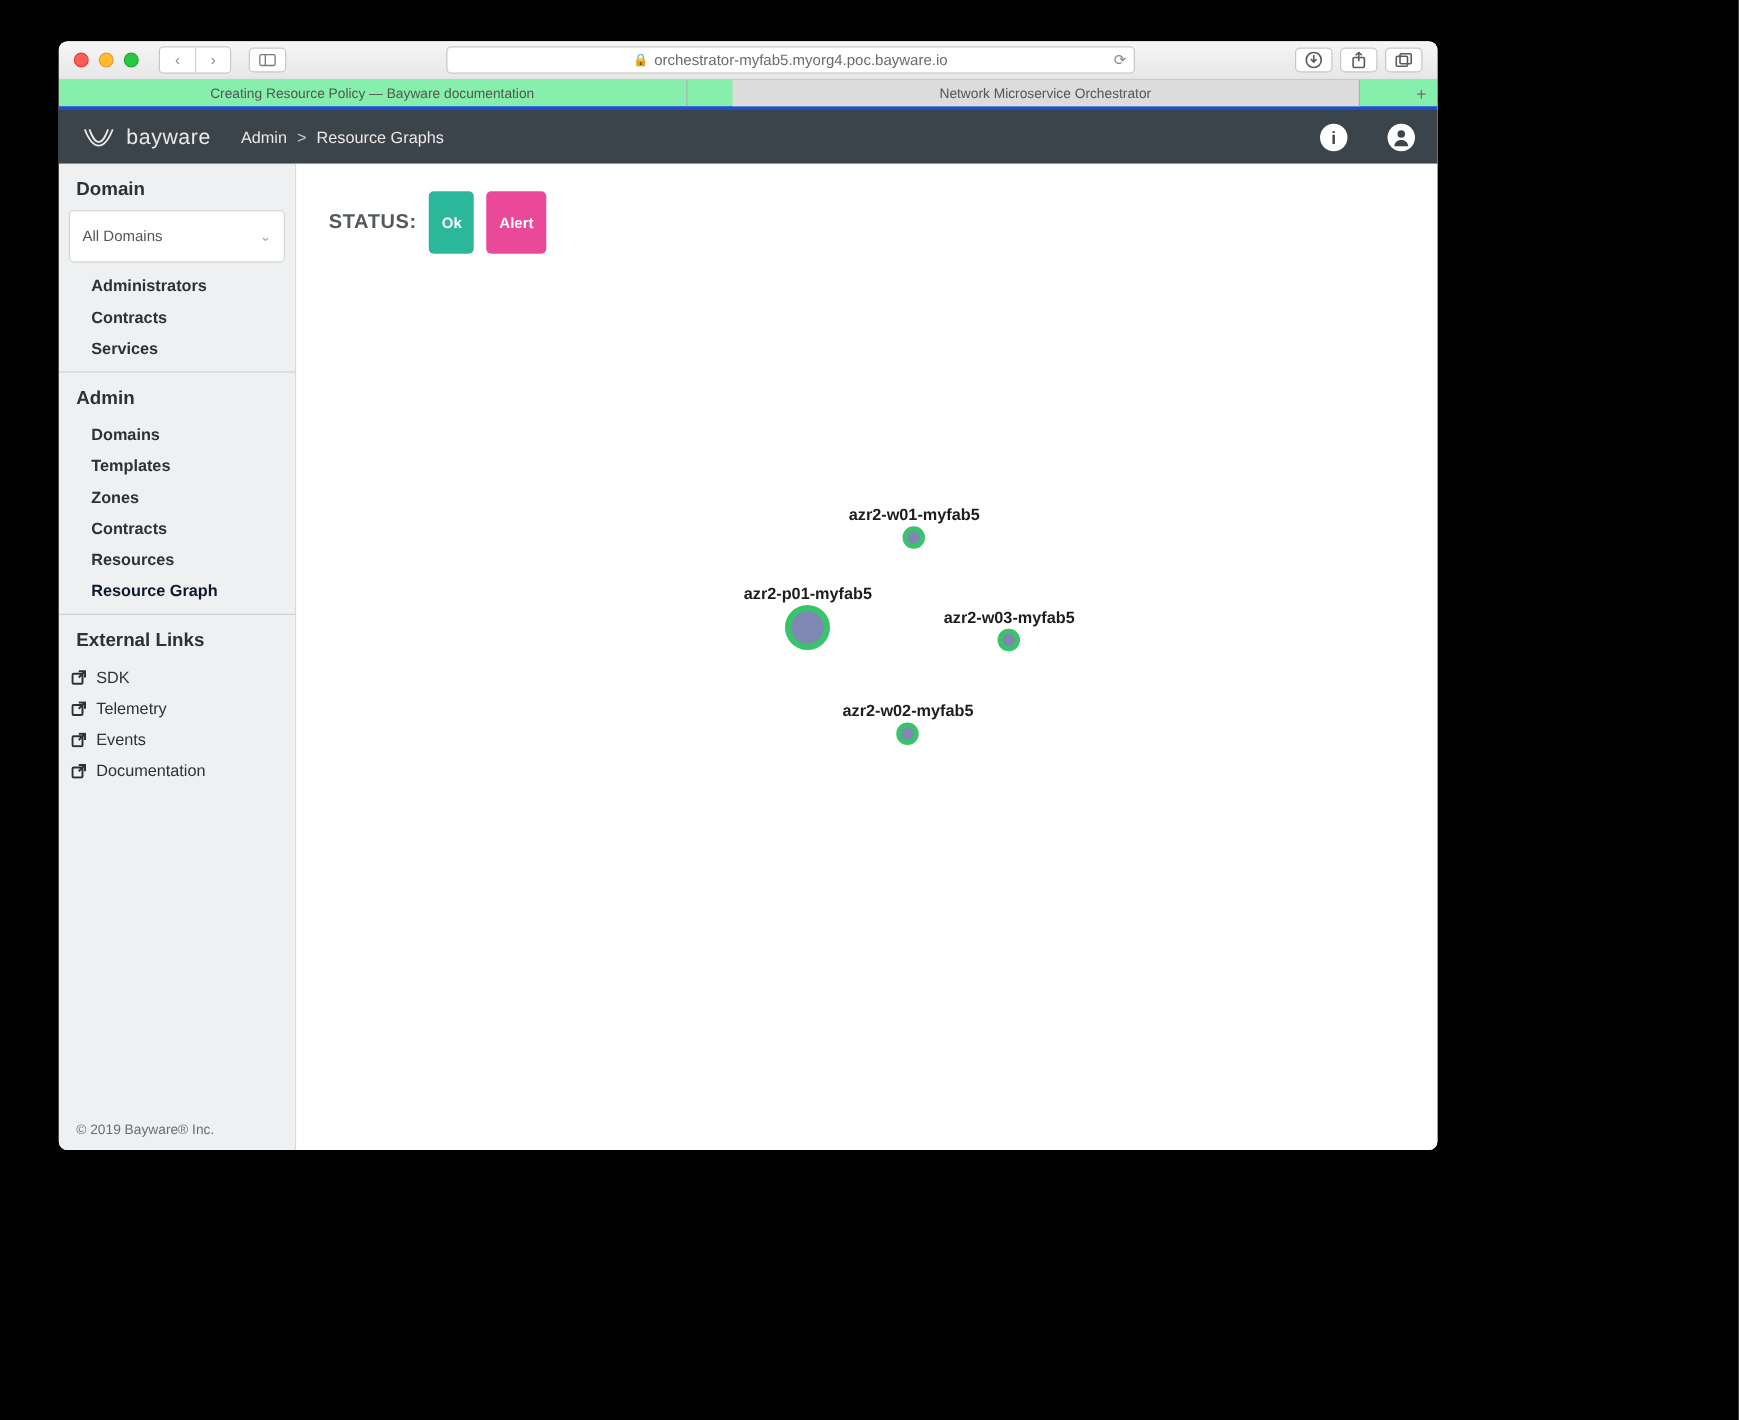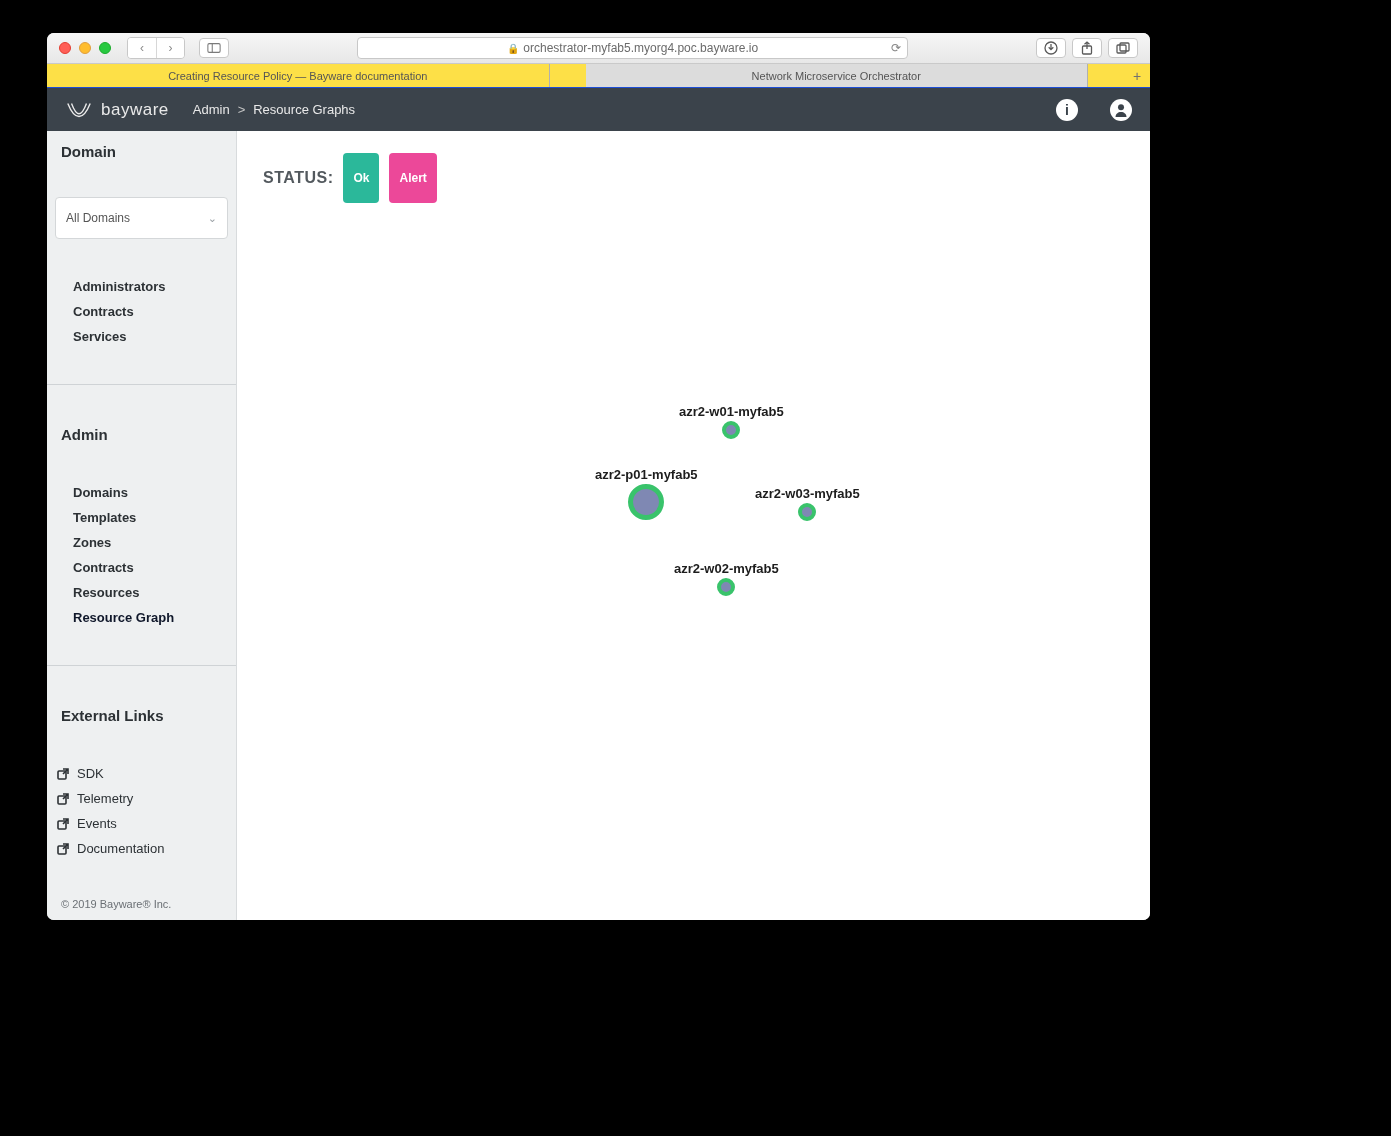--- a/index.html
+++ b/index.html
@@ -40,35 +40,35 @@
   .nav-group{display:flex;border:1px solid #c8c8c8;border-radius:4px;overflow:hidden;}
   .nav-btn{width:28px;height:20px;display:flex;align-items:center;justify-content:center;background:#fff;color:#8a8a8a;font-size:12px;}
   .nav-btn + .nav-btn{border-left:1px solid #d7d7d7;}
   .sidebar-toggle{width:30px;height:20px;border:1px solid #c8c8c8;border-radius:4px;background:#fff;display:flex;align-items:center;justify-content:center;margin-left:6px;}
   .sidebar-toggle svg{width:14px;height:12px;stroke:#7a7a7a;fill:none;stroke-width:1.2;}
   .url-bar{flex:1;margin:0 120px 0 120px;height:22px;border:1px solid #c8c8c8;border-radius:4px;background:#fff;display:flex;align-items:center;justify-content:center;font-size:12px;color:#6b6b6b;position:relative;}
   .url-bar .lock{margin-right:4px;font-size:10px;color:#777;}
   .url-bar .reload{position:absolute;right:6px;color:#888;font-size:12px;}
   .tb-right{display:flex;gap:6px;}
   .tb-ico{width:30px;height:20px;border:1px solid #c8c8c8;border-radius:4px;background:#fff;display:flex;align-items:center;justify-content:center;color:#5a5a5a;font-size:13px;}
-  .tabs-row{height:24px;display:flex;background:#fde047;border-bottom:1px solid #1d4ed8;gap:36px;}
+  .tabs-row{height:24px;display:flex;background:#86efac;border-bottom:3px solid #1d4ed8;gap:36px;}
   .tab{flex:1;display:flex;align-items:center;justify-content:center;font-size:11px;color:#555;border-right:1px solid #b0b0b0;}
   .tab.active{background:#dcdcdc;}
   .new-tab{width:26px;display:flex;align-items:center;justify-content:center;color:#707070;font-size:14px;}
   .app{flex:1;display:flex;flex-direction:column;min-height:0;}
   .app-header{height:43px;background:#3b434b;display:flex;align-items:center;color:#e9e9e9;padding:0 18px;gap:24px;}
   .brand{display:flex;align-items:center;gap:8px;font-size:17px;letter-spacing:.5px;}
   .brand svg{width:28px;height:22px;stroke:#e9e9e9;fill:none;stroke-width:1.5;}
   .breadcrumb{font-size:13px;display:flex;align-items:center;gap:8px;}
   .breadcrumb .sep{color:#c7c7c7;}
   .hdr-spacer{flex:1;}
   .hdr-ico{width:22px;height:22px;border-radius:50%;background:#fff;color:#3b434b;display:flex;align-items:center;justify-content:center;font-weight:700;font-size:14px;margin-left:8px;}
   .hdr-ico.user svg{width:16px;height:16px;fill:#3b434b;}
   .body{flex:1;display:flex;min-height:0;}
-  .sidebar{width:190px;background:#eef0f1;border-right:1px solid #d8dbdd;display:flex;flex-direction:column;position:relative;gap:29px;}
+  .sidebar{width:190px;background:#eef0f1;border-right:1px solid #d8dbdd;display:flex;flex-direction:column;position:relative;}
   .side-section-title{font-size:15px;font-weight:700;color:#2c3135;padding:12px 14px 8px;}
   .domain-select{margin:0 8px 6px;height:42px;border:1px solid #d4d7d9;border-radius:4px;background:#fff;display:flex;align-items:center;justify-content:space-between;padding:0 10px;font-size:12px;color:#555;}
   .domain-select .chev{color:#9aa0a5;font-size:11px;}
   .side-list{display:flex;flex-direction:column;}
   .side-item{padding:5px 14px 5px 26px;font-size:13px;font-weight:600;color:#2c3135;cursor:pointer;}
   .side-item.active{color:#0f172a;}
   .side-item.ext{padding-left:10px;display:flex;align-items:center;gap:8px;font-weight:400;}
   .side-item.ext .ex-ico{width:12px;height:12px;display:inline-block;}
   .side-item.ext .ex-ico svg{width:12px;height:12px;stroke:#2c3135;fill:none;stroke-width:1.6;}
   .side-hr{height:1px;background:#cfd3d6;margin:6px 0 0;}

